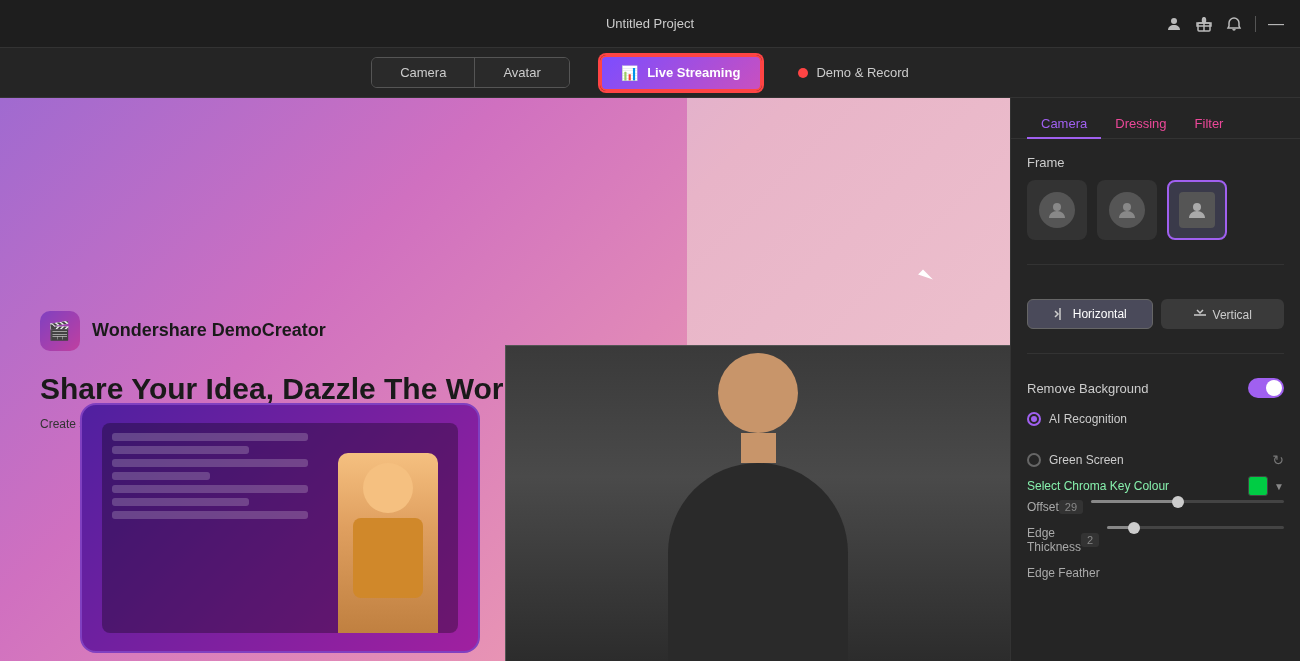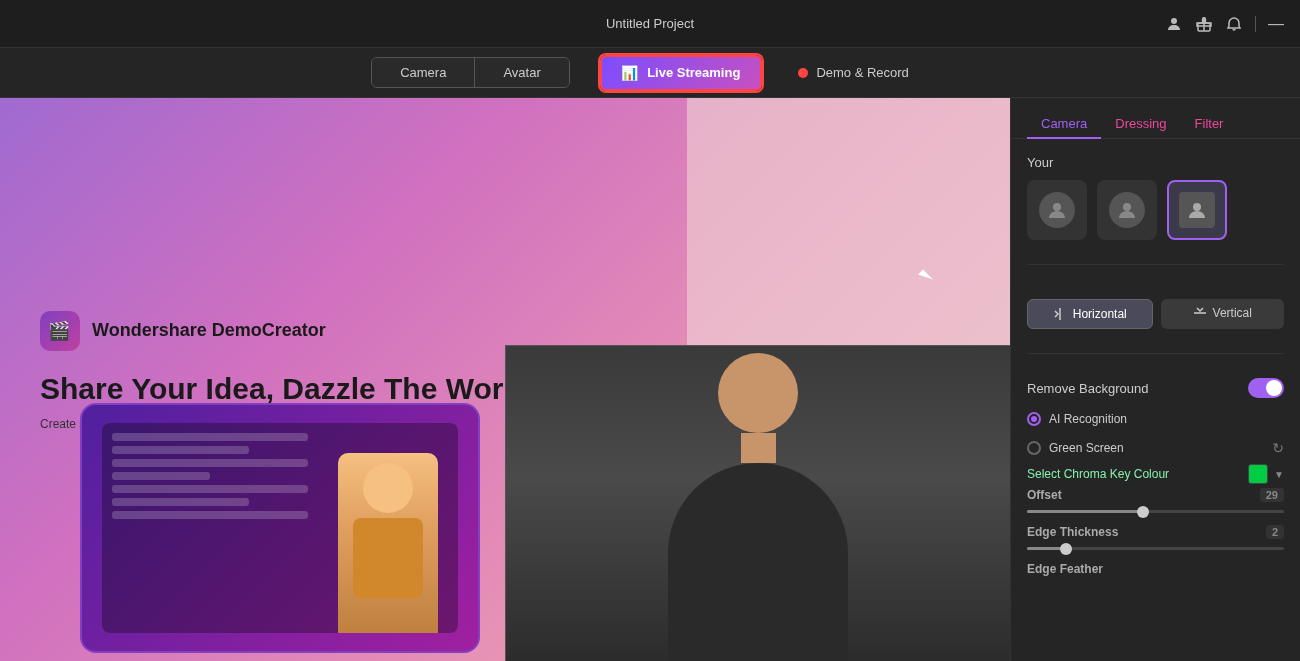--- a/index.html
+++ b/index.html
@@ -442,21 +442,21 @@
       display: flex;
       gap: 8px;
       margin-top: 10px;
     }
     .mirror-btn {
       flex: 1;
       padding: 7px 16px;
       border-radius: 6px;
       font-size: 12px;
       display: flex;
-      align-items: flex-start;
+      align-items: flex-end;
       justify-content: center;
       gap: 6px;
       cursor: pointer;
       background: #3a3a3a;
       color: #ccc;
       border: none;
     }
     .mirror-btn.active {
       background: #4a4a5a;
       color: #fff;
@@ -534,23 +534,21 @@
     }
 
     
     .slider-section {
       display: flex;
       flex-direction: column;
       gap: 12px;
     }
     .slider-row {
       display: flex;
-      flex-direction: column;
       gap: 8px;
-      font-weight: bold;
     }
     .slider-header {
       display: flex;
       justify-content: space-between;
       align-items: center;
     }
     .slider-name {
       font-size: 12px;
       color: #aaa;
     }
@@ -700,21 +698,21 @@
 
     <div class="panel-tabs">
       <div class="panel-tab active">Camera</div>
       <div class="panel-tab">Dressing</div>
       <div class="panel-tab">Filter</div>
     </div>
 
     <div class="panel-content">
 
       <div>
-        <div class="section-label">Your</div>
+        <div class="section-label">Frame</div>
         <div class="frame-options">
           <div class="frame-option">
             <div class="frame-avatar">
               <svg width="24" height="24" viewBox="0 0 24 24" fill="#888">
                   <circle cx="12" cy="9" r="4"></circle>
                   <path d="M4 20c0-4 3.5-7 8-7s8 3 8 7"></path>
                 </svg>
             </div>
           </div>
           <div class="frame-option">
@@ -759,21 +757,21 @@
       <div class="section-divider"></div>
 
       <div class="remove-bg-section">
         <div class="toggle-row">
           <span class="toggle-label">Remove Background</span>
           <div class="toggle on">
             <div class="toggle-knob"></div>
           </div>
         </div>
 
-        <div style="margin-top: 10px; display: flex; flex-direction: column; gap: 6px;">
+        <div style="margin-top: 10px; display: flex; flex-direction: column; gap: 18px;">
           <div class="radio-option">
             <div class="radio-circle selected"></div>
             <span class="radio-label">AI Recognition</span>
           </div>
           <div class="radio-option">
             <div class="radio-circle"></div>
             <span class="radio-label">Green Screen</span>
             <span style="margin-left: auto; color: #777; font-size: 14px; cursor: pointer;">↻</span>
           </div>
         </div>

